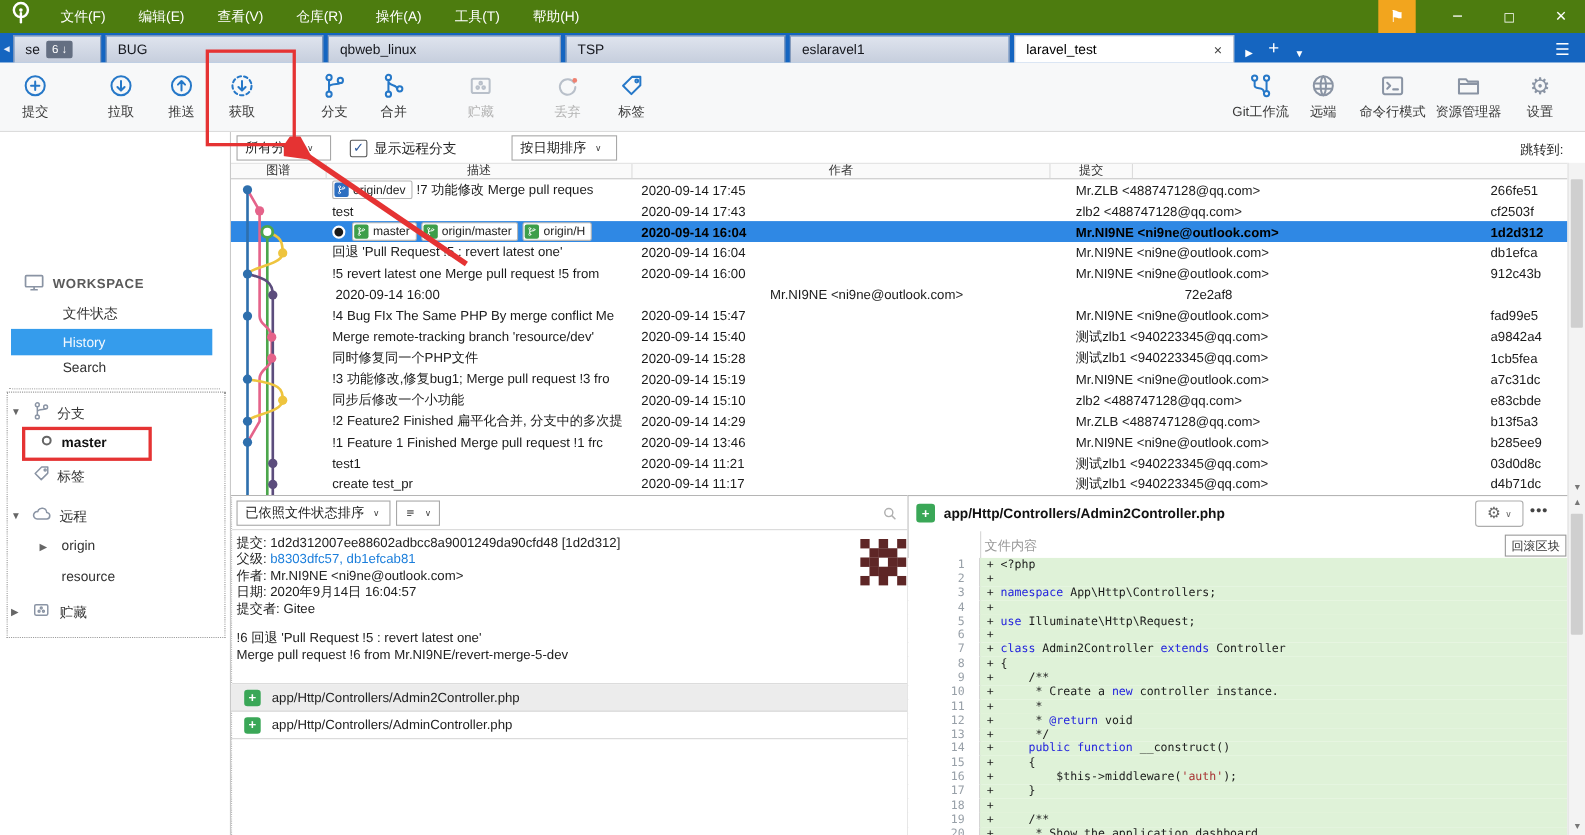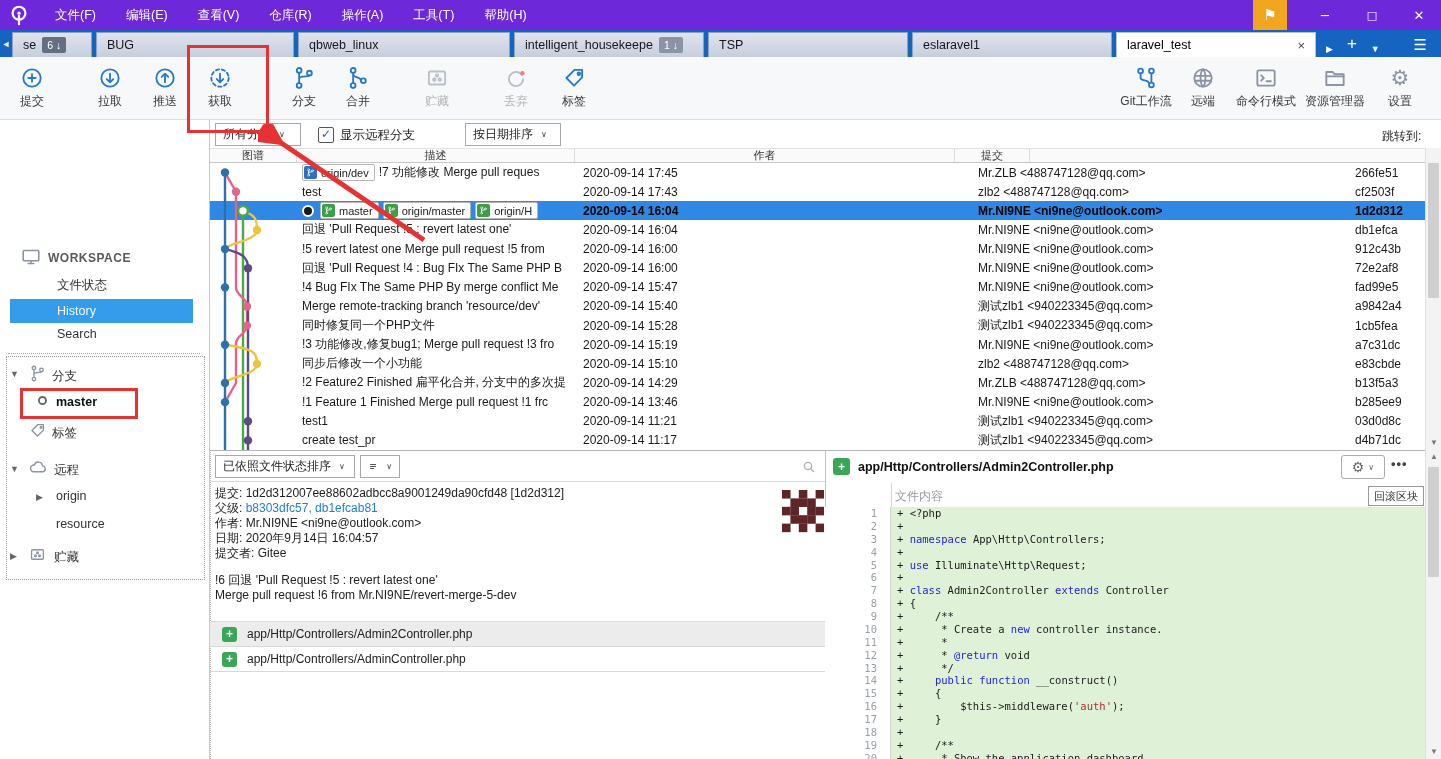--- a/index.html
+++ b/index.html
@@ -1,20 +1,20 @@
 <!DOCTYPE html>
 <html><head>
 <meta charset="utf-8">
 <style>
   html,body{margin:0;padding:0}
   body{width:1441px;height:759px;position:relative;overflow:hidden;background:#fff;
        font-family:"Liberation Sans","DejaVu Sans",sans-serif;color:#1a1a1a;}
   .abs{position:absolute}
   
-  #titlebar{left:0;top:0;width:1441px;height:30px;background:#6d28d9;display:flex;align-items:center}
+  #titlebar{left:0;top:0;width:1441px;height:30px;background:#4d7c0f;display:flex;}
   #logo{width:22px;height:22px;margin:0 10px 0 8px;flex:none}
   .menu-item{color:#fff;font-size:12.5px;padding:0 15px;height:30px;display:flex;align-items:center;cursor:default}
   #flag-btn{position:absolute;left:1253px;top:0;width:34px;height:30px;background:#f2a51e;color:#fff;display:flex;align-items:center;justify-content:center;font-size:15px}
   .winbtn{position:absolute;top:0;width:44px;height:30px;color:#fff;display:flex;align-items:center;justify-content:center;font-size:13px;font-family:"DejaVu Sans",sans-serif}
   
   #tabbar{left:0;top:30px;width:1441px;height:27px;background:#1565c0;display:flex;align-items:flex-end}
   #tab-scroll-left{color:#e8eefa;font-size:9px;width:12px;text-align:center;margin-bottom:8px}
   .tab{height:25px;margin-right:4px;display:flex;align-items:center;padding:0 10px;font-size:12.5px;color:#14161c;
        background:linear-gradient(#dfe4ee,#c6cedd);border:1px solid #8fa0bc;border-bottom:none;box-sizing:border-box;overflow:hidden;white-space:nowrap}
   .tab.active{background:#fff;border-color:#b7c0d0;color:#000}
@@ -124,24 +124,20 @@
   <div id="tabs" style="display:flex;align-items:flex-end">
       <div class="tab" style="width: 80px;">
         <span>se</span>
         <span class="badge">6 ↓</span>
       </div>
       <div class="tab" style="width: 198px;">
         <span>BUG</span>
       </div>
       <div class="tab" style="width: 212px;">
         <span>qbweb_linux</span>
-      </div>
-      <div class="tab" style="width: 190px;">
-        <span>intelligent_housekeepe</span>
-        <span class="badge gray">1 ↓</span>
       </div>
       <div class="tab" style="width: 200px;">
         <span>TSP</span>
       </div>
       <div class="tab" style="width: 200px;">
         <span>eslaravel1</span>
       </div>
       <div class="tab active" style="width: 200px;">
         <span>laravel_test</span>
         <span class="close">×</span>
@@ -441,23 +437,20 @@
       <div class="tcell" style="width: 87px;"></div>
       <div class="tcell c-desc" style="width: 278px;">
         <span>!5 revert latest one Merge pull request !5 from</span>
       </div>
       <div class="tcell c-date" style="width: 395px;">2020-09-14 16:00</div>
       <div class="tcell c-auth" style="width: 380px;">Mr.NI9NE &lt;ni9ne@outlook.com&gt;</div>
       <div class="tcell c-hash" style="width: 75px;">912c43b</div>
     </div>
     <div class="trow">
       <div class="tcell" style="width: 87px;"></div>
-      <div class="tcell c-desc" style="width: 278px;">
-        <span>回退 'Pull Request !4 : Bug FIx The Same PHP B</span>
-      </div>
       <div class="tcell c-date" style="width: 395px;">2020-09-14 16:00</div>
       <div class="tcell c-auth" style="width: 380px;">Mr.NI9NE &lt;ni9ne@outlook.com&gt;</div>
       <div class="tcell c-hash" style="width: 75px;">72e2af8</div>
     </div>
     <div class="trow">
       <div class="tcell" style="width: 87px;"></div>
       <div class="tcell c-desc" style="width: 278px;">
         <span>!4 Bug FIx The Same PHP By merge conflict Me</span>
       </div>
       <div class="tcell c-date" style="width: 395px;">2020-09-14 15:47</div>

